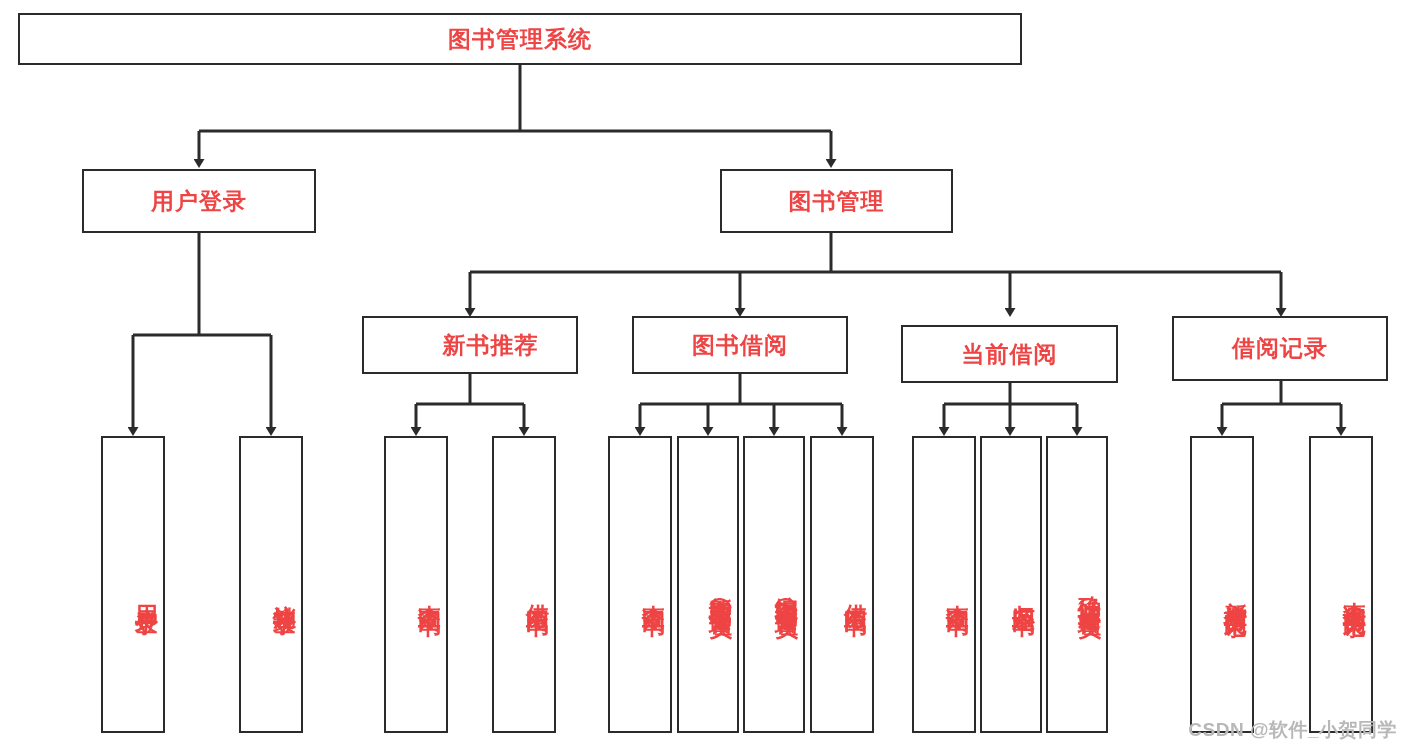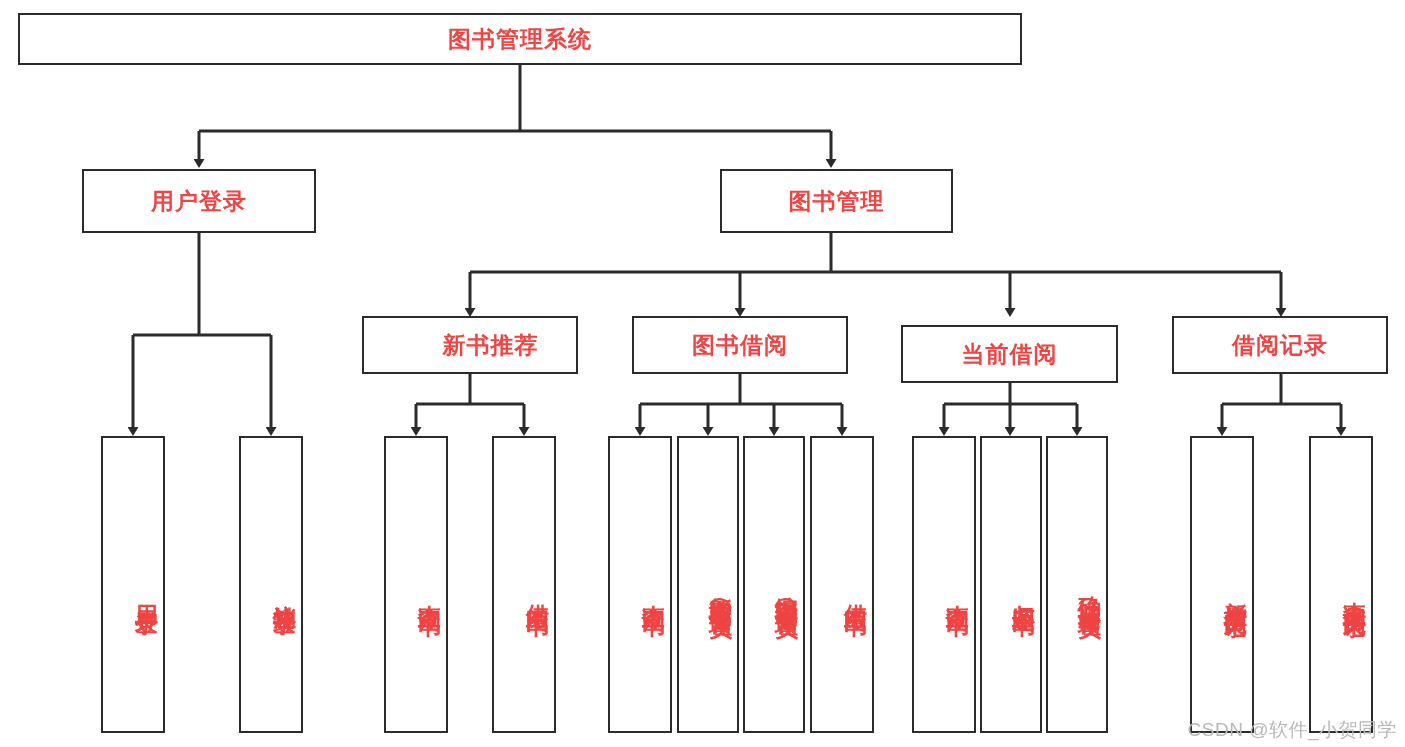--- a/index.html
+++ b/index.html
@@ -54,20 +54,21 @@
     text-orientation: upright;
   }
   .watermark {
     position: absolute;
     right: 8px;
     bottom: 4px;
     font-size: 19px;
     color: #b8b8b8;
     letter-spacing: 0.5px;
     white-space: nowrap;
+    font-weight: bold;
   }
 </style>
 </head>
 <body>
 
 <div id="canvas">
 
   <svg class="wires" viewBox="0 0 1405 747">
     <defs>
       <marker id="arrow" markerWidth="9" markerHeight="11" refX="1" refY="5.5" orient="auto" markerUnits="userSpaceOnUse">
@@ -131,21 +132,21 @@
 
   <div class="node h" style="left:362px; top:316px; width:216px; height:58px;padding-left:41px;">
     <span>新书推荐</span>
   </div>
   <div class="node h" style="left:632px; top:316px; width:216px; height:58px;">
     <span>图书借阅</span>
   </div>
   <div class="node h" style="left:901px; top:316px; width:217px; height:58px;margin-top:9px;">
     <span>当前借阅</span>
   </div>
-  <div class="node h" style="left:1172px; top:316px; width:216px; height:58px;">
+  <div class="node h" style="left:1172px; top:316px; width:216px; height:65px;">
     <span>借阅记录</span>
   </div>
 
   <div class="node v" style="left:101px; top:436px; width:64px; height:297px;">
     <span>用户登录</span>
   </div>
   <div class="node v" style="left:239px; top:436px; width:64px; height:297px;">
     <span>注销登录</span>
   </div>
 

